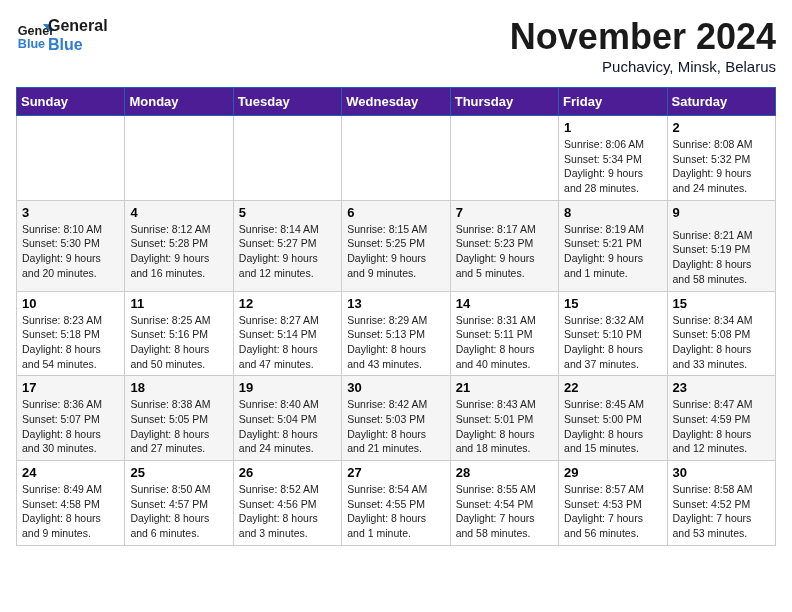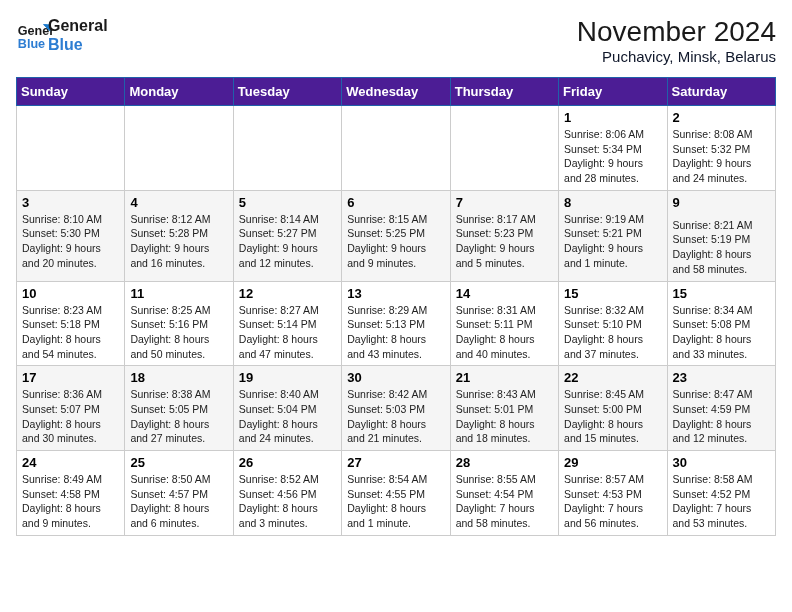--- a/index.html
+++ b/index.html
@@ -22,22 +22,22 @@
       gap: 4px;
     }
     .logo-icon {
       width: 36px;
       height: 36px;
     }
     .title-area {
       text-align: right;
     }
     .month-title {
-      font-size: 28px;
-      font-weight: normal;
+      font-size: 36px;
+      font-weight: bold;
       color: #1a1a1a;
       text-align: right;
     }
     .location {
       font-size: 15px;
       color: #0f172a;
     }
     .calendar-table {
       width: 100%;
       border-collapse: collapse;
@@ -159,21 +159,21 @@
 Daylight: 9 hours and 9 minutes.</div>
         </td>
         <td>
           <span class="day-number">7</span>
           <div class="day-info" style="white-space: pre-line;">Sunrise: 8:17 AM
 Sunset: 5:23 PM
 Daylight: 9 hours and 5 minutes.</div>
         </td>
         <td>
           <span class="day-number">8</span>
-          <div class="day-info" style="white-space: pre-line;">Sunrise: 9:19 AM
+          <div class="day-info" style="white-space: pre-line;">Sunrise: 8:19 AM
 Sunset: 5:21 PM
 Daylight: 9 hours and 1 minute.</div>
         </td>
         <td>
           <span class="day-number">9</span>
           <div class="day-info" style="white-space: pre-line; margin-top: 8px;">Sunrise: 8:21 AM
 Sunset: 5:19 PM
 Daylight: 8 hours and 58 minutes.</div>
         </td>
       </tr>

